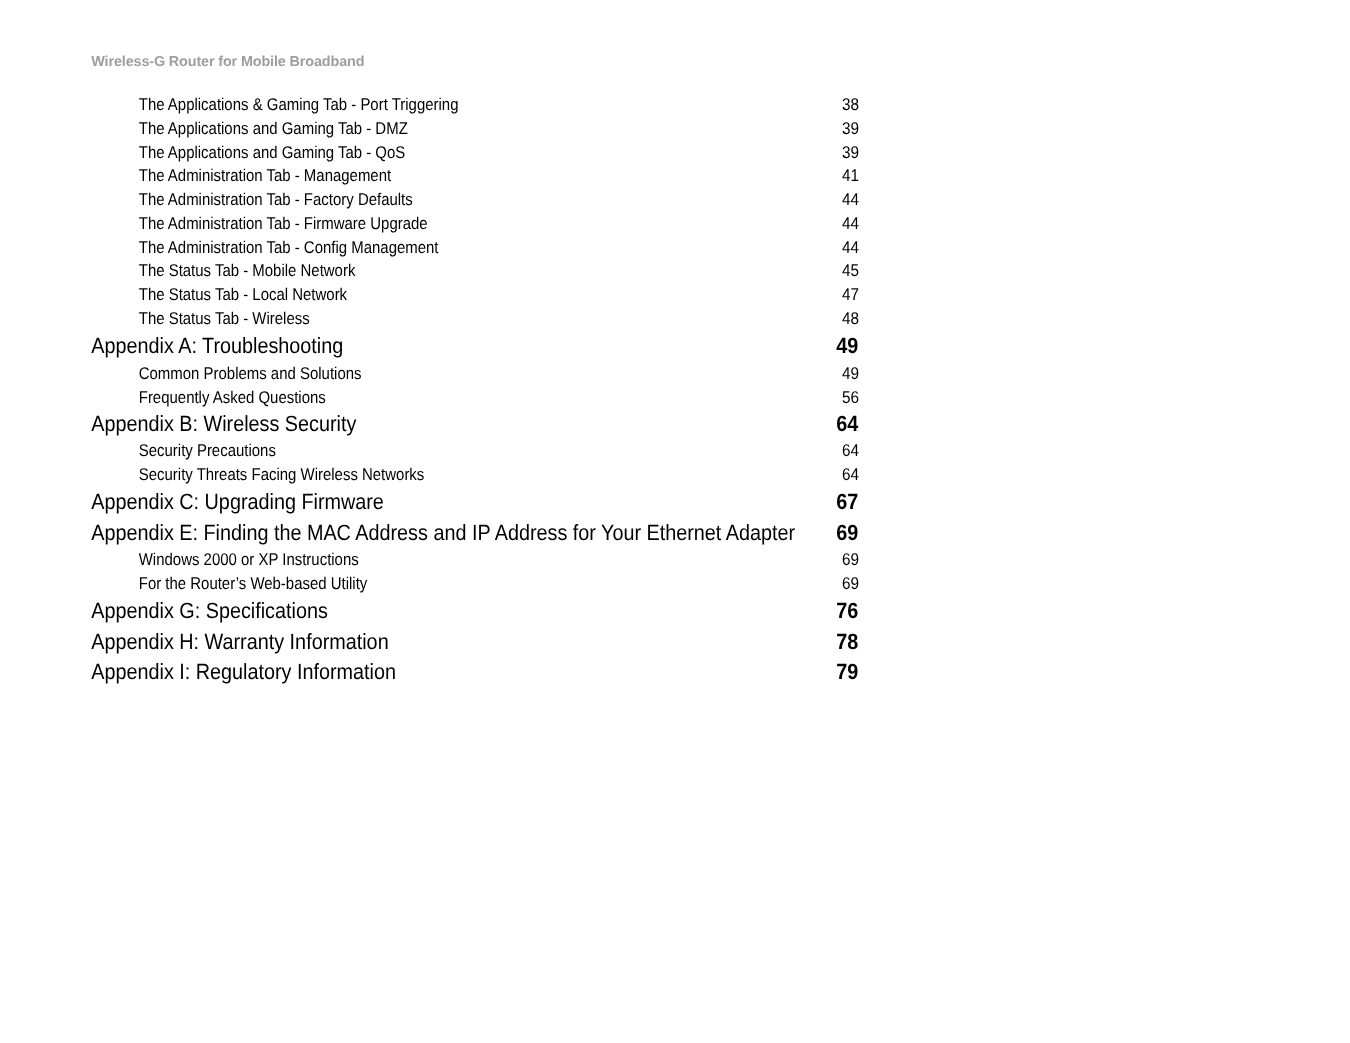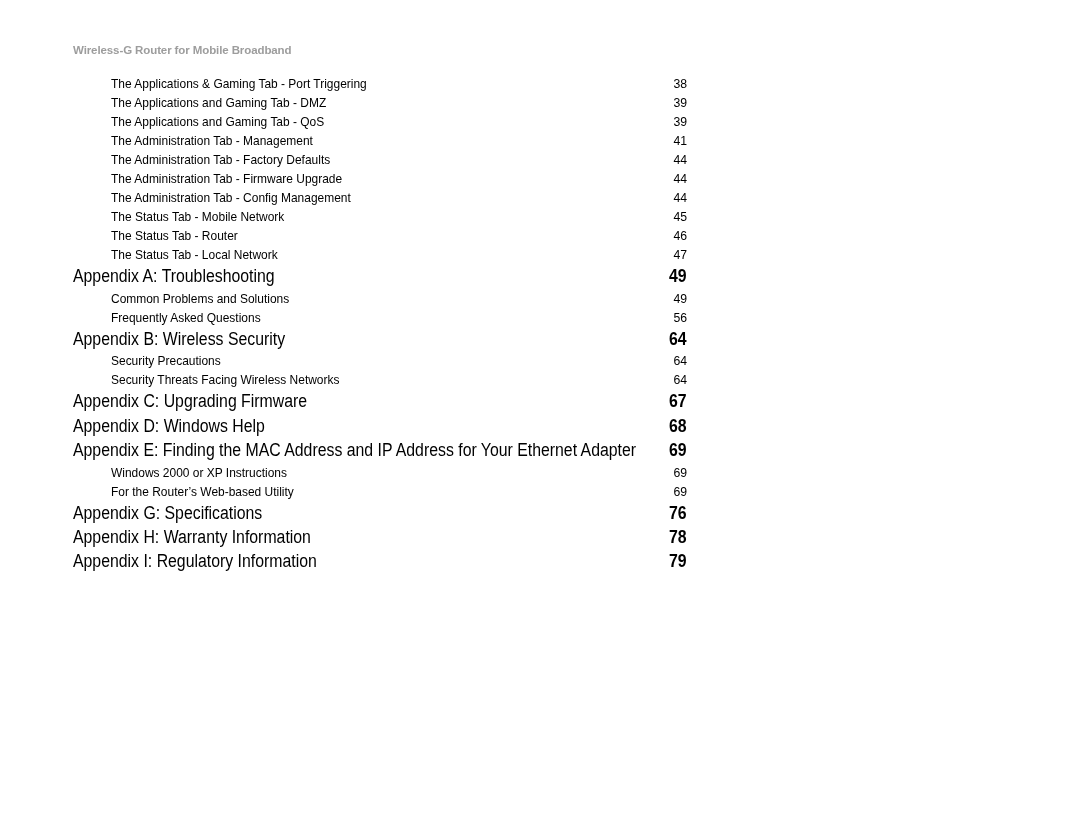--- a/index.html
+++ b/index.html
@@ -109,30 +109,29 @@
 
   <div id="toc">
       <div class="row sub"><span class="label">The Applications &amp; Gaming Tab - Port Triggering</span><span class="page">38</span></div>
       <div class="row sub"><span class="label">The Applications and Gaming Tab - DMZ</span><span class="page">39</span></div>
       <div class="row sub"><span class="label">The Applications and Gaming Tab - QoS</span><span class="page">39</span></div>
       <div class="row sub"><span class="label">The Administration Tab - Management</span><span class="page">41</span></div>
       <div class="row sub"><span class="label">The Administration Tab - Factory Defaults</span><span class="page">44</span></div>
       <div class="row sub"><span class="label">The Administration Tab - Firmware Upgrade</span><span class="page">44</span></div>
       <div class="row sub"><span class="label">The Administration Tab - Config Management</span><span class="page">44</span></div>
       <div class="row sub"><span class="label">The Status Tab - Mobile Network</span><span class="page">45</span></div>
-      <div class="row sub"><span class="label">The Status Tab - Router</span><span class="page">46</span></div>
       <div class="row sub"><span class="label">The Status Tab - Local Network</span><span class="page">47</span></div>
+      <div class="row sub"><span class="label">The Status Tab - Wireless</span><span class="page">48</span></div>
       <div class="row head"><span class="label">Appendix A: Troubleshooting</span><span class="page">49</span></div>
       <div class="row sub"><span class="label">Common Problems and Solutions</span><span class="page">49</span></div>
       <div class="row sub"><span class="label">Frequently Asked Questions</span><span class="page">56</span></div>
       <div class="row head"><span class="label">Appendix B: Wireless Security</span><span class="page">64</span></div>
       <div class="row sub"><span class="label">Security Precautions</span><span class="page">64</span></div>
       <div class="row sub"><span class="label">Security Threats Facing Wireless Networks</span><span class="page">64</span></div>
       <div class="row head"><span class="label">Appendix C: Upgrading Firmware</span><span class="page">67</span></div>
-      <div class="row head"><span class="label">Appendix D: Windows Help</span><span class="page">68</span></div>
       <div class="row head"><span class="label">Appendix E: Finding the MAC Address and IP Address for Your Ethernet Adapter</span><span class="page">69</span></div>
       <div class="row sub"><span class="label">Windows 2000 or XP Instructions</span><span class="page">69</span></div>
       <div class="row sub"><span class="label">For the Router’s Web-based Utility</span><span class="page">69</span></div>
       <div class="row head"><span class="label">Appendix G: Specifications</span><span class="page">76</span></div>
       <div class="row head"><span class="label">Appendix H: Warranty Information</span><span class="page">78</span></div>
       <div class="row head"><span class="label">Appendix I: Regulatory Information</span><span class="page">79</span></div>
     </div>
 
 </div>
 

